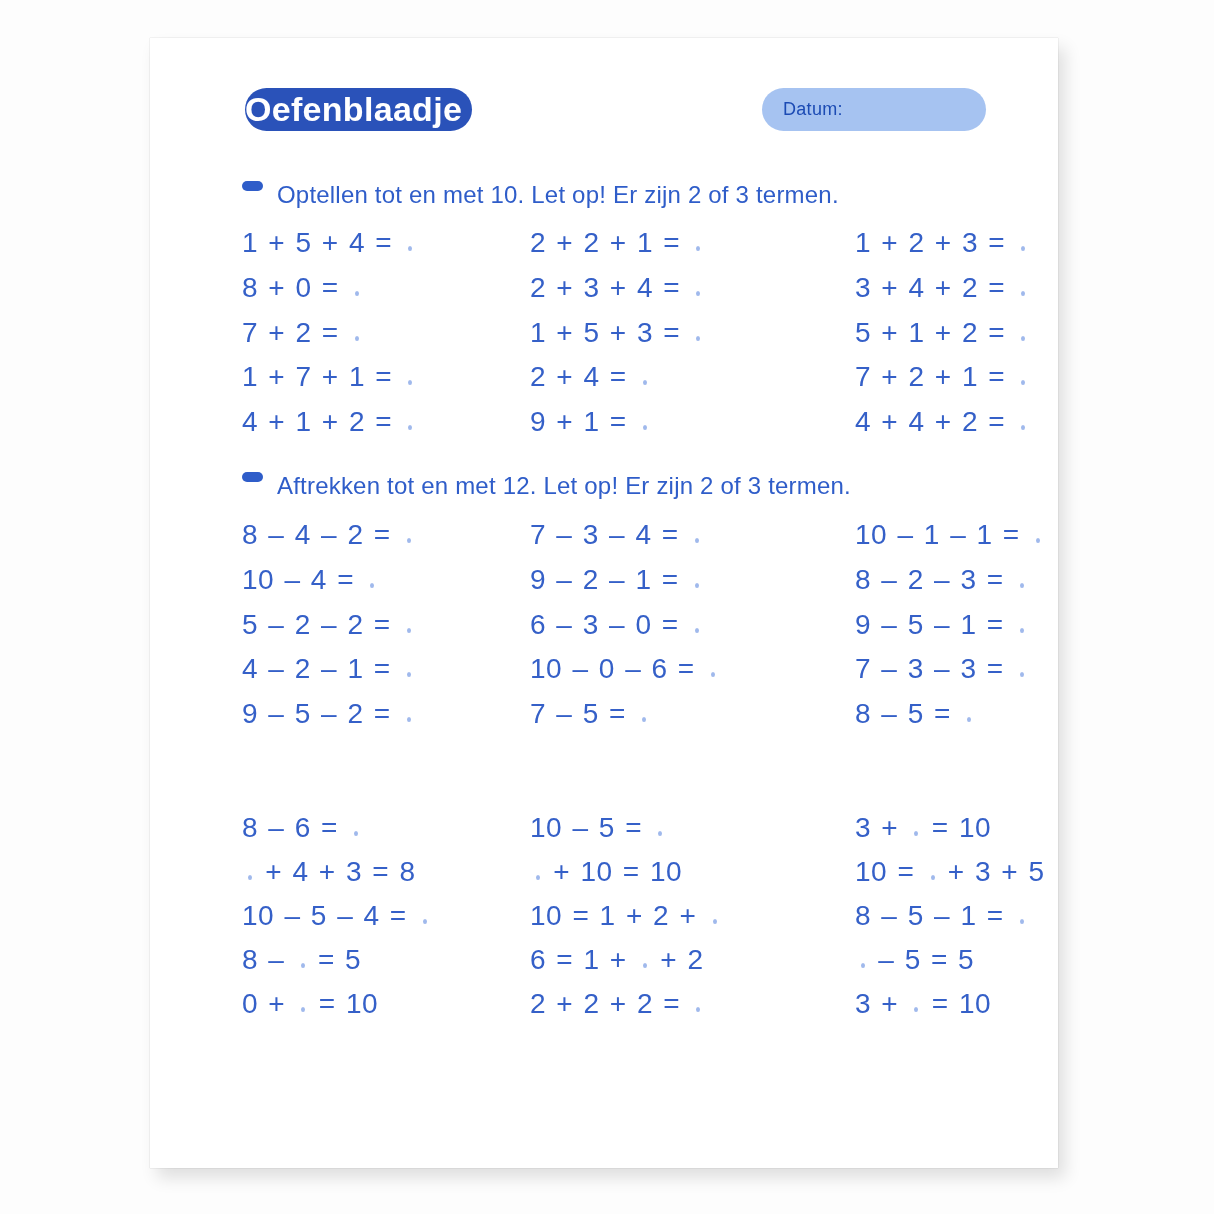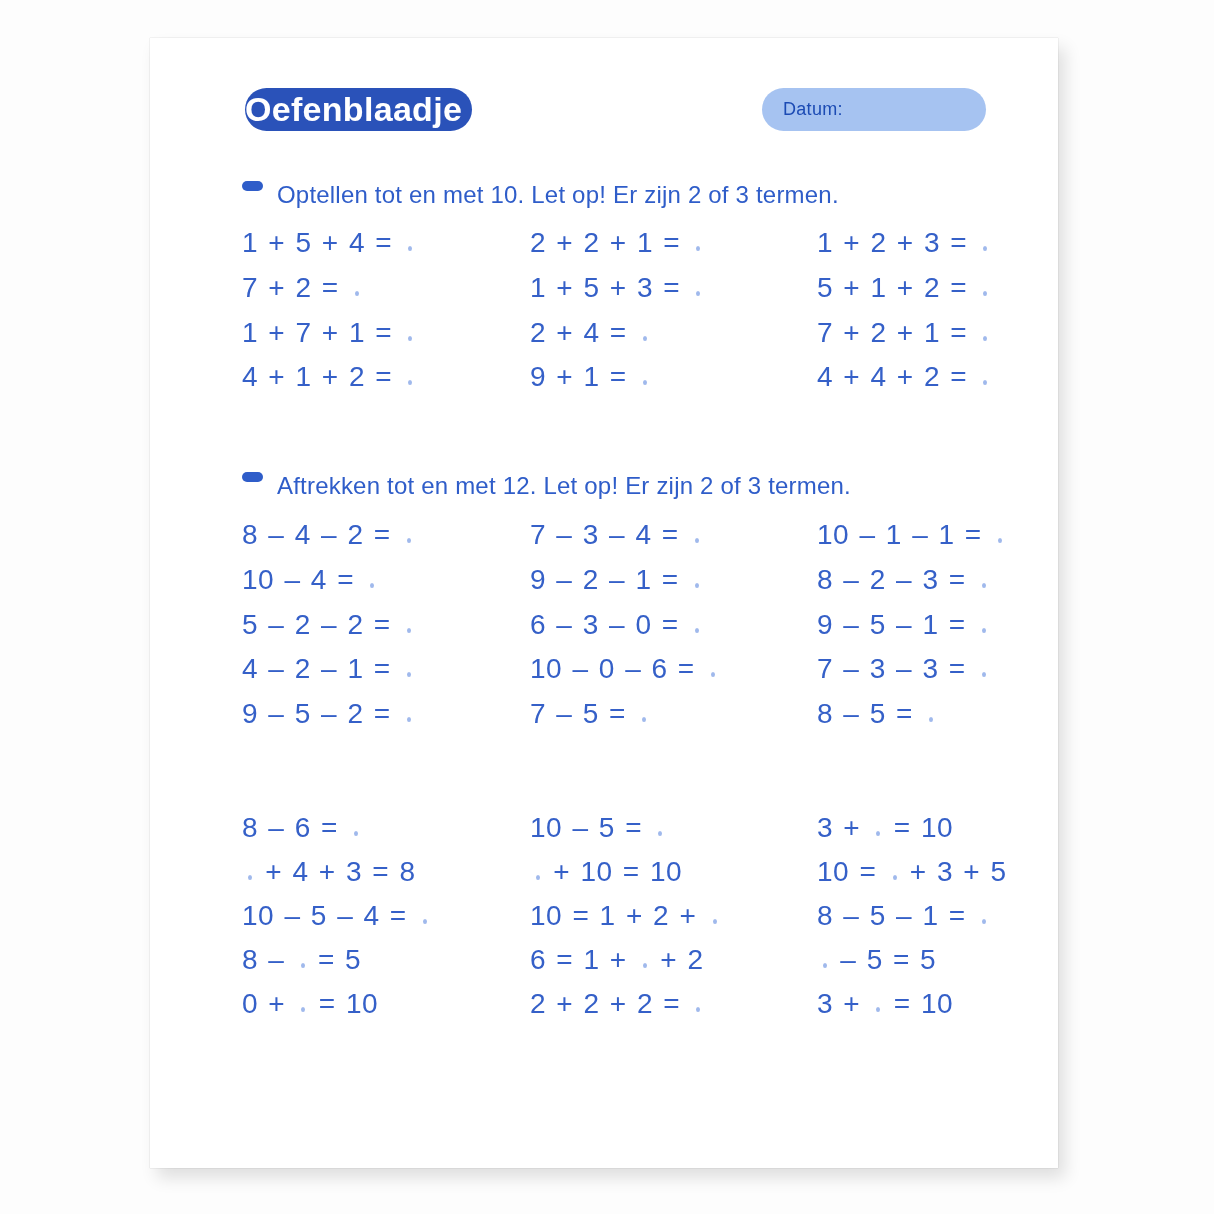--- a/index.html
+++ b/index.html
@@ -59,21 +59,21 @@
     position:absolute; top:0;
     white-space:nowrap;
     font-size:28px; font-weight:500;
     color:var(--problem-blue);
     letter-spacing:0.5px;
     word-spacing:2px;
     line-height:30px;
   }
   .c0 { left:92px; }
   .c1 { left:380px; }
-  .c2 { left:667px;text-align:right; }
+  .c2 { left:705px;text-align:right; }
   .adot {
     display:inline-block;
     width:4px; height:5px; border-radius:50%;
     background:var(--dot-blue);
     margin:0 3px 1px 6px;
   }
   #sec1-heading { top:143px; }
   #sec1-rows    { top:190px; }
   #sec2-heading { top:434px; }
   #sec2-rows    { top:482px; }
@@ -91,20 +91,25 @@
 
   <div class="section-heading" id="sec1-heading">
     <span class="bullet"></span>
     <span class="heading-text">Optellen tot en met 10. Let op! Er zijn 2 of 3 termen.</span>
   </div>
   <div class="rows" id="sec1-rows">
       <div class="prow">
         <div class="pcell c0">1 + 5 + 4 = <span class="adot"></span></div>
         <div class="pcell c1">2 + 2 + 1 = <span class="adot"></span></div>
         <div class="pcell c2">1 + 2 + 3 = <span class="adot"></span></div>
+      </div>
+      <div class="prow">
+        <div class="pcell c0">8 + 0 = <span class="adot"></span></div>
+        <div class="pcell c1">2 + 3 + 4 = <span class="adot"></span></div>
+        <div class="pcell c2">3 + 4 + 2 = <span class="adot"></span></div>
       </div>
       <div class="prow">
         <div class="pcell c0">7 + 2 = <span class="adot"></span></div>
         <div class="pcell c1">1 + 5 + 3 = <span class="adot"></span></div>
         <div class="pcell c2">5 + 1 + 2 = <span class="adot"></span></div>
       </div>
       <div class="prow">
         <div class="pcell c0">1 + 7 + 1 = <span class="adot"></span></div>
         <div class="pcell c1">2 + 4 = <span class="adot"></span></div>
         <div class="pcell c2">7 + 2 + 1 = <span class="adot"></span></div>

